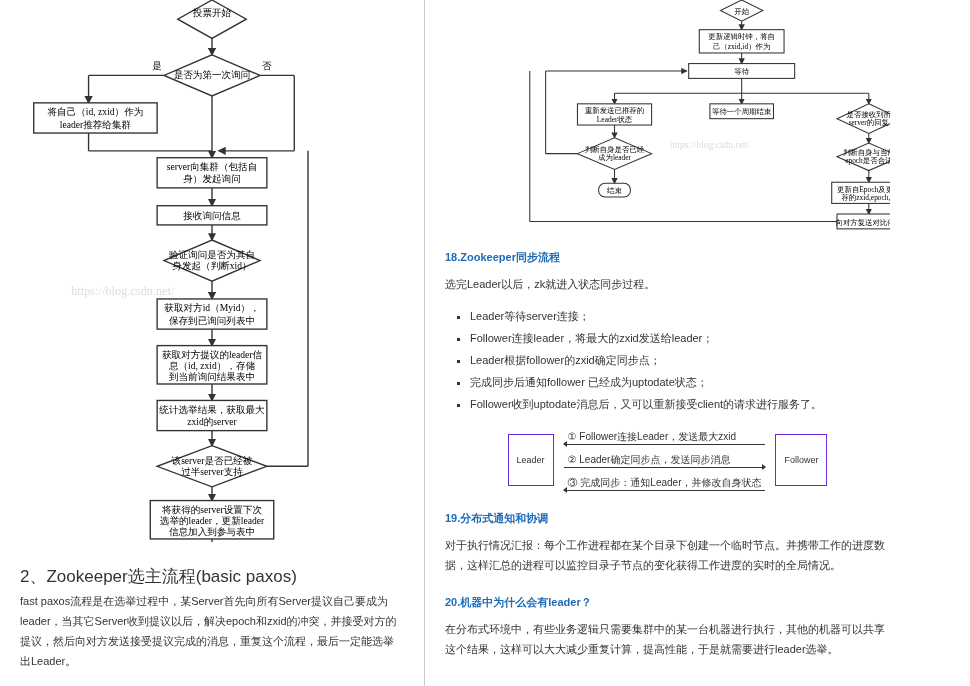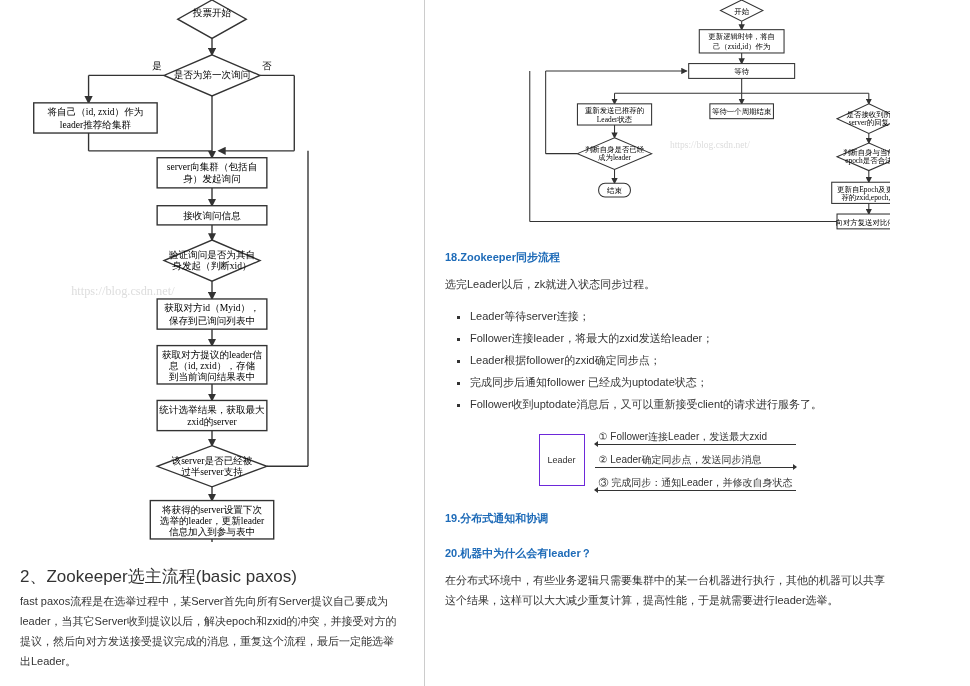--- a/index.html
+++ b/index.html
@@ -239,20 +239,22 @@
     <li>Follower收到uptodate消息后，又可以重新接受client的请求进行服务了。</li>
   </ul>
 
   <div class="sync-diagram">
     <div class="sync-box">Leader</div>
     <div class="sync-arrows">
       <div class="sync-arrow left">① Follower连接Leader，发送最大zxid</div>
       <div class="sync-arrow right">② Leader确定同步点，发送同步消息</div>
       <div class="sync-arrow left">③ 完成同步：通知Leader，并修改自身状态</div>
     </div>
+    <div class="sync-box">Follower</div>
   </div>
 
   <div class="heading-num">19.分布式通知和协调</div>
+  <div class="body-text-normal">对于执行情况汇报：每个工作进程都在某个目录下创建一个临时节点。并携带工作的进度数据，这样汇总的进程可以监控目录子节点的变化获得工作进度的实时的全局情况。</div>
 
   <div class="heading-num">20.机器中为什么会有leader？</div>
   <div class="body-text-normal">在分布式环境中，有些业务逻辑只需要集群中的某一台机器进行执行，其他的机器可以共享这个结果，这样可以大大减少重复计算，提高性能，于是就需要进行leader选举。</div>
 
 </div>
 
 </body></html>

